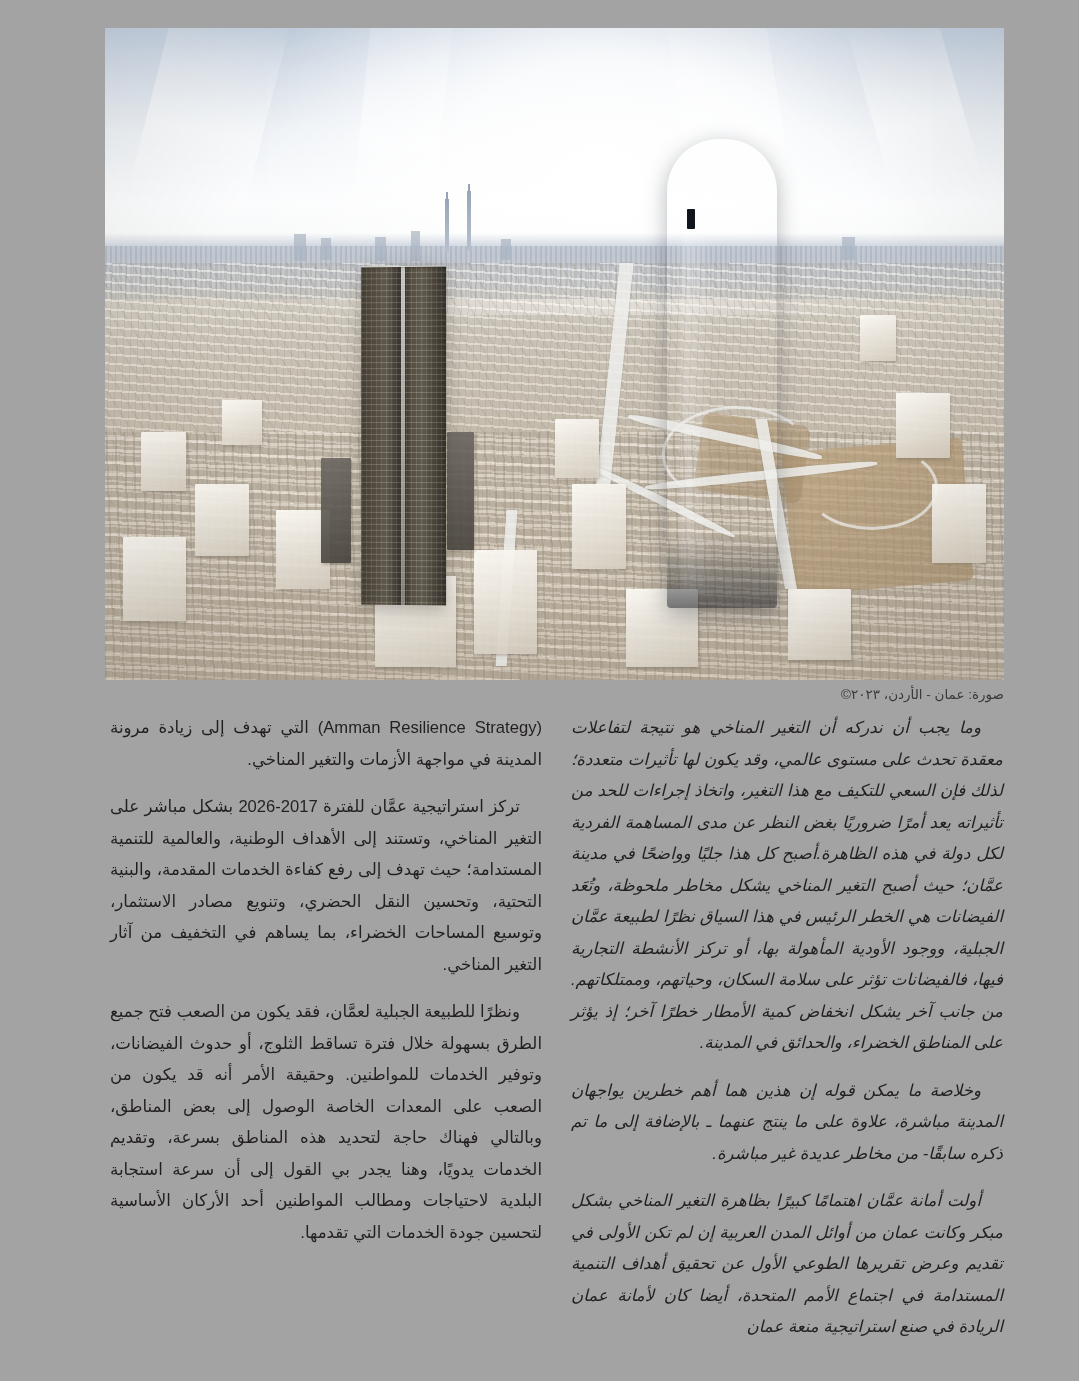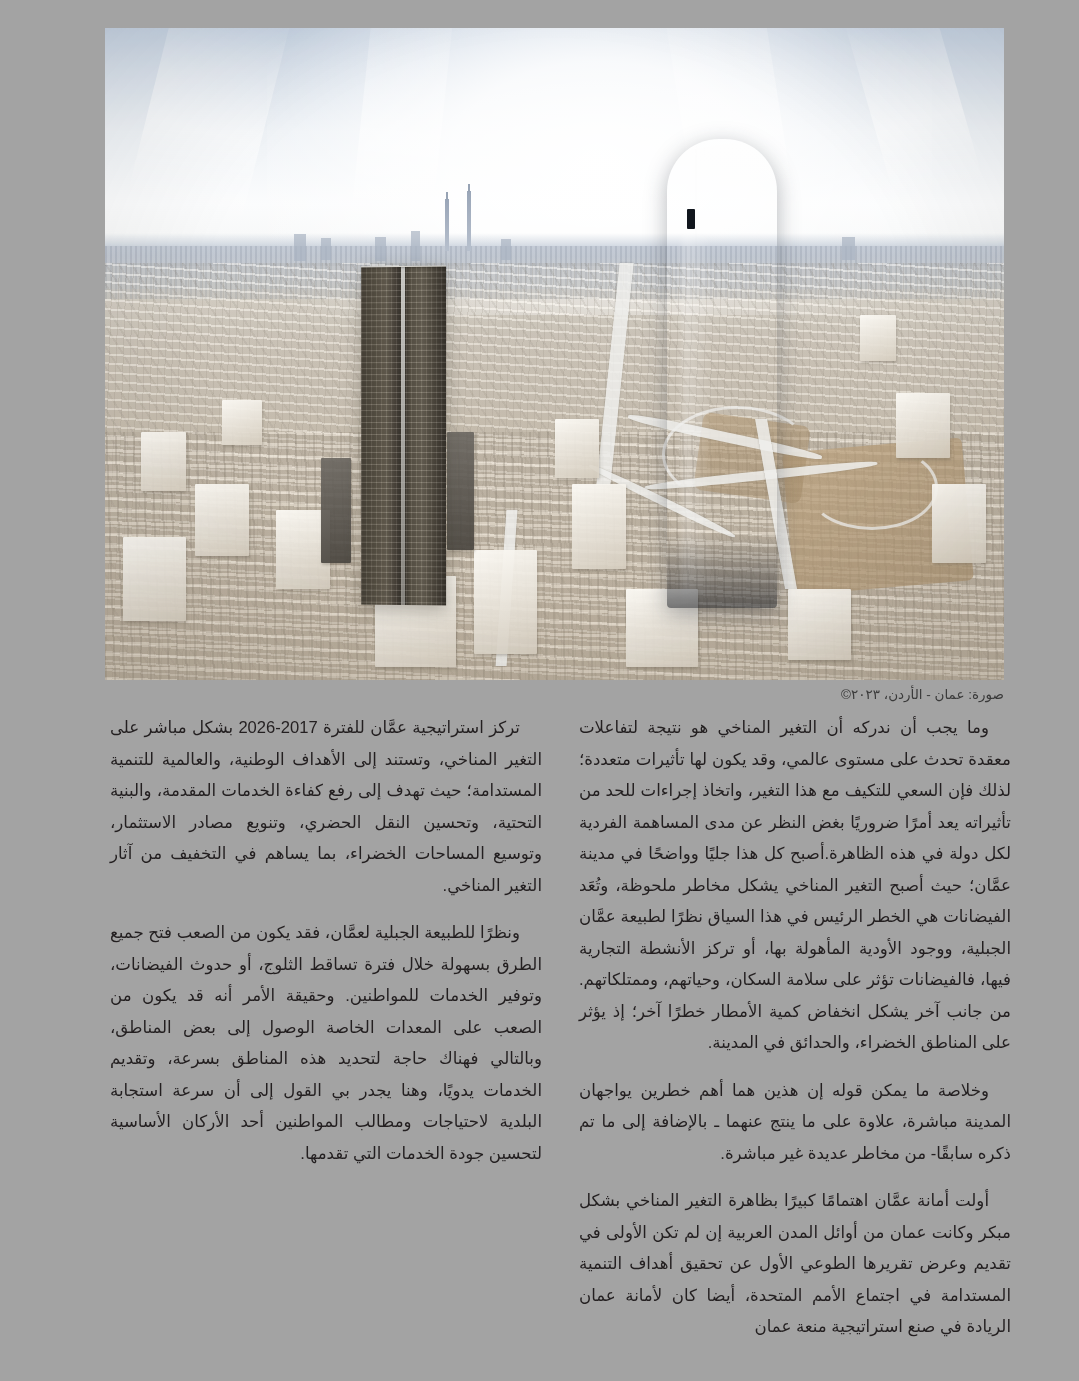--- a/index.html
+++ b/index.html
@@ -312,21 +312,21 @@
     position: absolute;
     top: 0;
     width: 432px;
     direction: rtl;
     text-align: justify;
     text-align-last: right;
     font-size: 16.6px;
     line-height: 31.5px;
     color: #231f20;
   }
-  .col-right { right: 68px; }
+  .col-right { right: 76px; font-style: italic; }
   .col-left  { left: 110px; }
 
   .col p {
     margin: 0 0 16px 0;
     text-indent: 22px;
   }
   .col p.no-indent { text-indent: 0; }
   .col p.q {
     font-weight: bold;
     text-indent: 18px;
@@ -414,18 +414,19 @@
 
   <div class="columns">
 
     <div class="col col-right">
       <p>وما يجب أن ندركه أن التغير المناخي هو نتيجة لتفاعلات معقدة تحدث على مستوى عالمي، وقد يكون لها تأثيرات متعددة؛ لذلك فإن السعي للتكيف مع هذا التغير، واتخاذ إجراءات للحد من تأثيراته يعد أمرًا ضروريًا بغض النظر عن مدى المساهمة الفردية لكل دولة في هذه الظاهرة.أصبح كل هذا جليًا وواضحًا في مدينة عمَّان؛ حيث أصبح التغير المناخي يشكل مخاطر ملحوظة، وتُعَد الفيضانات هي الخطر الرئيس في هذا السياق نظرًا لطبيعة عمَّان الجبلية، ووجود الأودية المأهولة بها، أو تركز الأنشطة التجارية فيها، فالفيضانات تؤثر على سلامة السكان، وحياتهم، وممتلكاتهم. من جانب آخر يشكل انخفاض كمية الأمطار خطرًا آخر؛ إذ يؤثر على المناطق الخضراء، والحدائق في المدينة.</p>
       <p>وخلاصة ما يمكن قوله إن هذين هما أهم خطرين يواجهان المدينة مباشرة، علاوة على ما ينتج عنهما ـ بالإضافة إلى ما تم ذكره سابقًا- من مخاطر عديدة غير مباشرة.</p>
       <p>أولت أمانة عمَّان اهتمامًا كبيرًا بظاهرة التغير المناخي بشكل مبكر وكانت عمان من أوائل المدن العربية إن لم تكن الأولى في تقديم وعرض تقريرها الطوعي الأول عن تحقيق أهداف  التنمية المستدامة في اجتماع الأمم المتحدة، أيضا كان لأمانة عمان الريادة في صنع استراتيجية منعة عمان</p>
     </div>
 
     <div class="col col-left">
+      <p class="no-indent">(Amman Resilience Strategy) التي تهدف إلى زيادة مرونة المدينة في مواجهة الأزمات والتغير المناخي.</p>
       <p>تركز استراتيجية عمَّان للفترة 2017-2026 بشكل مباشر على التغير المناخي، وتستند إلى الأهداف الوطنية، والعالمية للتنمية المستدامة؛ حيث تهدف إلى رفع كفاءة الخدمات المقدمة، والبنية التحتية، وتحسين النقل الحضري، وتنويع مصادر الاستثمار، وتوسيع المساحات الخضراء، بما يساهم في التخفيف من آثار التغير المناخي.</p>
       <p>ونظرًا للطبيعة الجبلية لعمَّان، فقد يكون من الصعب فتح جميع الطرق بسهولة خلال فترة تساقط الثلوج، أو حدوث الفيضانات، وتوفير الخدمات للمواطنين. وحقيقة الأمر أنه قد يكون من الصعب على المعدات الخاصة الوصول إلى بعض المناطق، وبالتالي فهناك حاجة لتحديد هذه المناطق بسرعة، وتقديم الخدمات يدويًا، وهنا يجدر بي القول إلى أن سرعة استجابة البلدية لاحتياجات ومطالب المواطنين أحد الأركان الأساسية لتحسين جودة الخدمات التي تقدمها.</p>
     </div>
 
   </div>
 </div>
 
 </body></html>

